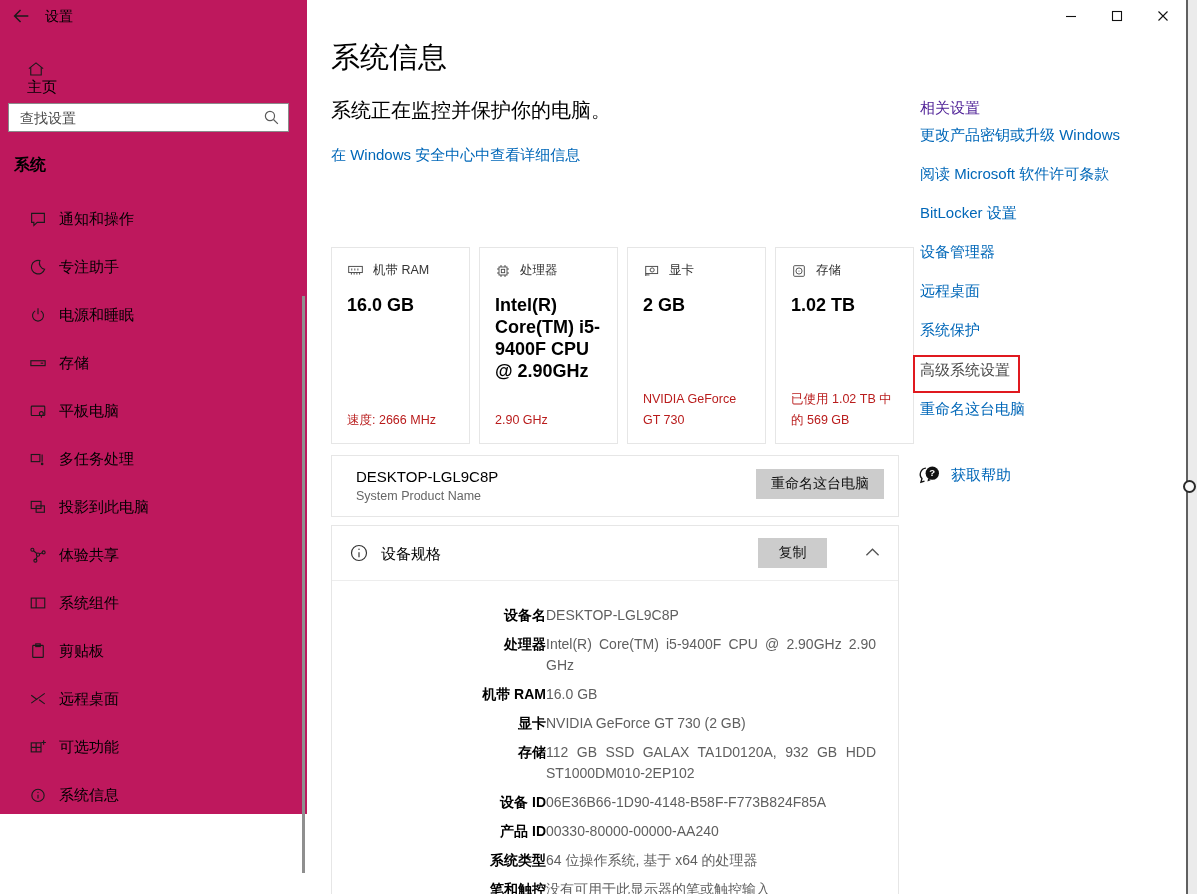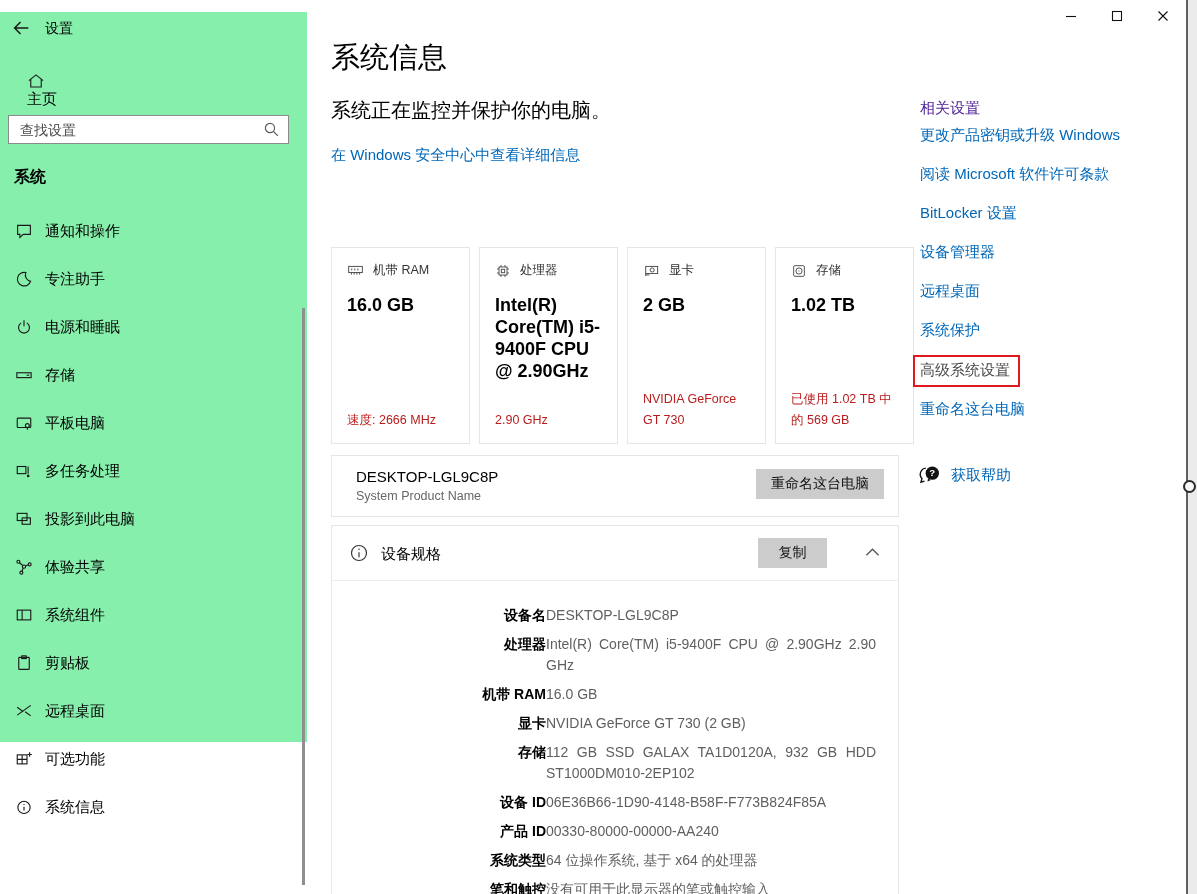--- a/index.html
+++ b/index.html
@@ -11,30 +11,30 @@
   .edge-strip { position:absolute; left:1186px; top:0; width:11px; height:894px; background:#ebebeb; border-left:2px solid #606060; }
   .edge-circle { position:absolute; left:1183px; top:480px; width:13px; height:13px; border:2px solid #2a2a2a; border-radius:50%; background:#f8f8f8; z-index:9; }
 
   
   .titlebar-title { position:absolute; left:45px; top:8px; font-size:14px; color:#000; }
   .back-btn { position:absolute; left:10px; top:5px; width:28px; height:24px; cursor:pointer; }
   .win-controls { position:absolute; top:0; right:11px; display:flex; }
   .win-btn { width:46px; height:31px; display:flex; align-items:center; justify-content:center; color:#111; }
 
   
-  .sidebar { position:absolute; left:0; top:12px; width:307px; height:730px; background:#86efac; }
+  .sidebar { position:absolute; left:0; top:0; width:307px; height:814px; background:#be185d; }
   .home-row { position:absolute; left:14px; top:60px; display:flex; align-items:center;flex-direction:column; }
   .home-row .lbl { margin-left:13px; font-size:15px; color:#000; }
   .search-box { position:absolute; left:8px; top:103px; width:281px; height:29px; }
   .search-box input { width:100%; height:100%; border:1px solid #8a8a8a; background:#fff; font-size:14px; padding:0 41px 0 11px; font-family:inherit; color:#333; }
   .search-box input::placeholder { color:#4a4a4a; opacity:1; }
   .search-glyph { position:absolute; right:9px; top:6px; }
   .side-section { position:absolute; left:14px; top:155px; font-size:16px; font-weight:700; color:#000; }
   .nav { position:absolute; left:0; top:195px; width:100%; }
-  .nav-item { height:48px; display:flex; align-items:center; padding-left:14px; cursor:pointer; }
+  .nav-item { height:48px; display:flex; align-items:center; padding-left:28px; cursor:pointer; }
   .nav-item .ic { width:19px; display:flex; justify-content:center; }
   .nav-item .lbl { margin-left:12px; font-size:15px; color:#000; }
   .side-scrollbar { position:absolute; left:302px; top:296px; width:3px; height:577px; background:#8f8f8f; }
 
   
   .main { position:absolute; left:307px; top:0; width:879px; height:894px; background:#fff; }
   .page-title { position:absolute; left:24px; top:38px; font-size:29px; font-weight:400; color:#000; }
   .page-subtitle { position:absolute; left:24px; top:97px; font-size:20px; color:#000; }
   .sec-link { position:absolute; left:24px; top:146px; font-size:15px; color:#0067b8; cursor:pointer; }
 
@@ -59,21 +59,21 @@
   .chev { position:absolute; left:533px; top:21px; cursor:pointer; }
   .spec-rows { padding:24px 22px 0 47px; }
   .spec-row { display:grid; grid-template-columns:167px 1fr; margin-bottom:8px; line-height:21px; }
   .spec-row .k { font-size:14px; font-weight:700; color:#000;text-align:right; }
   .spec-row .v { font-size:14px; color:#5f5f5f; text-align:justify; }
 
   
   .related-title { position:absolute; left:920px; top:99px; font-size:15px; color:#4c1d95; }
   .rel-link { position:absolute; left:920px; font-size:15px; color:#0067b8; cursor:pointer; white-space:nowrap; }
   .rel-link.annotated { color:#4a4a4a; }
-  .rel-link.annotated .boxed { display:inline-block; border:2px solid #e0191f; padding:4px 8px 5px 5px; margin:-6px 0 0 -7px; }
+  .rel-link.annotated .boxed { display:inline-block; border:2px solid #e0191f; padding:4px 8px 11px 5px; margin:-6px 0 0 -7px; }
   .help-row { position:absolute; left:918px; top:464px; display:flex; align-items:center; gap:9px; }
   .help-row .lbl { font-size:15px; color:#0067b8; cursor:pointer; }
 </style>
 </head>
 <body>
 
 <div class="sidebar">
   <div class="back-btn">
     <svg width="22" height="22" viewBox="0 0 24 24">
         <path d="M20 12H5 M11.5 5.5 L5 12 l6.5 6.5" stroke="#1a1a1a" stroke-width="1.6" fill="none"></path>

